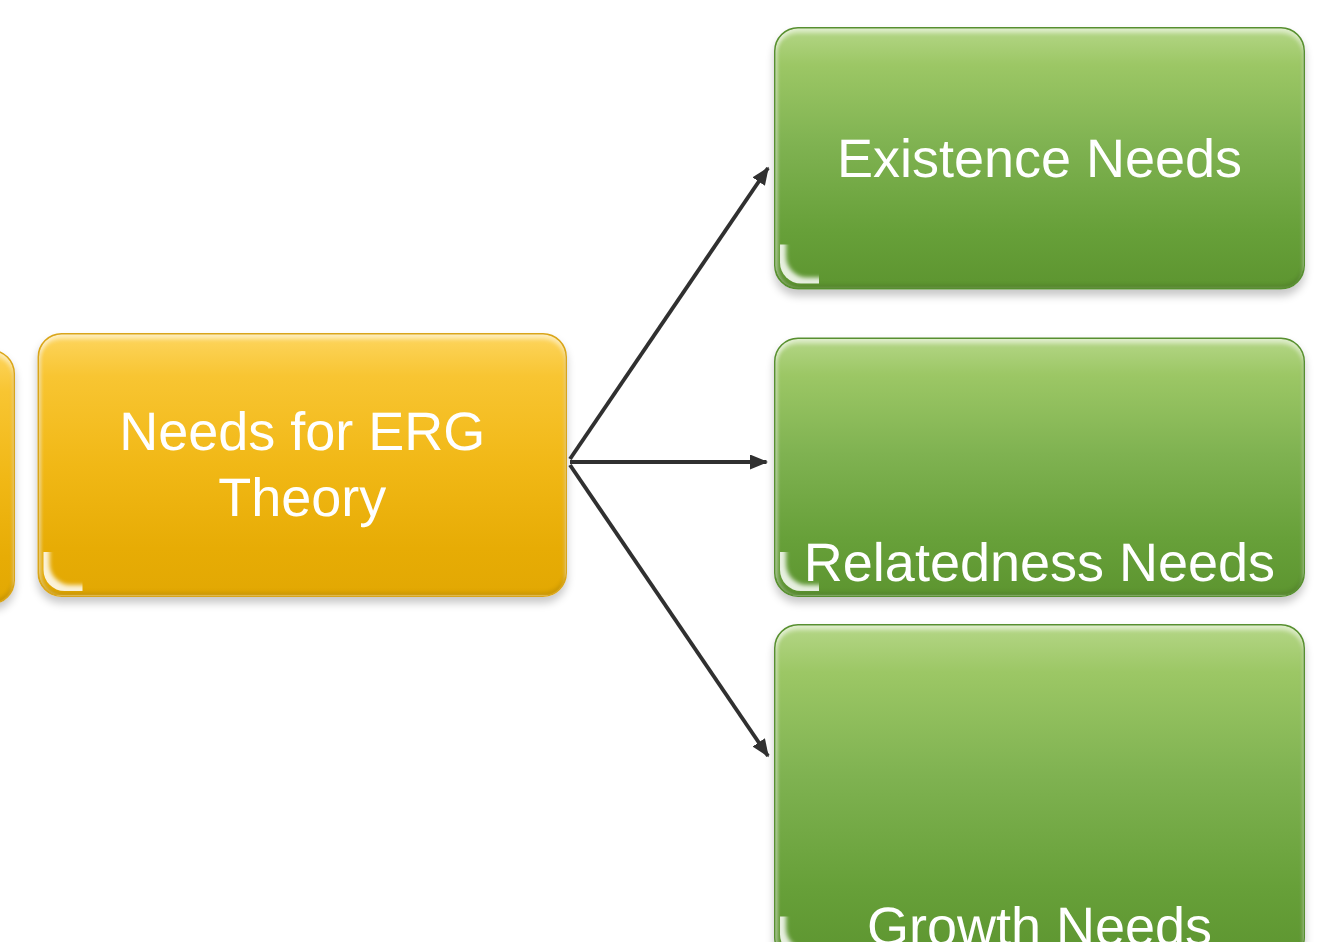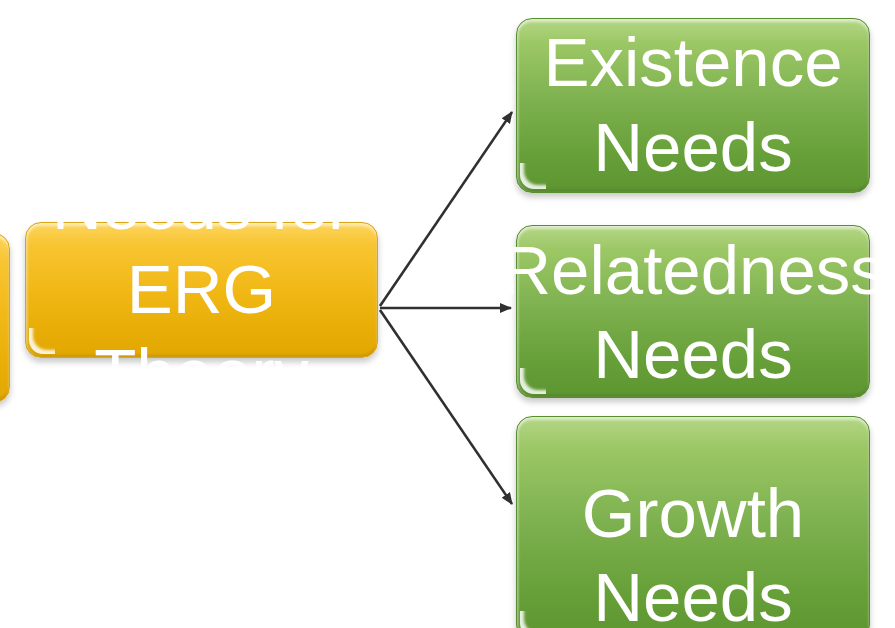--- a/index.html
+++ b/index.html
@@ -9,40 +9,40 @@
     background:#ffffff;
     overflow:hidden;
     font-family:"Liberation Sans", sans-serif;
   }
   .node {
     position:absolute;
     border-radius:16px;
     display:flex; align-items:center; justify-content:center;
     text-align:center;
     color:#ffffff;
-    font-size:69px;
+    font-size:36px;
     line-height:1.22;
     padding:0 8px;
     box-sizing:border-box;
     box-shadow: 0 4px 6px rgba(0,0,0,0.22),
                 inset 0 3px 3px rgba(255,255,255,0.55),
                 inset 2px 0 2px rgba(255,255,255,0.25),
                 inset 0 -2px 3px rgba(0,0,0,0.12);
   }
   
   .node::after {
     content:"";
     position:absolute;
     left:3px; bottom:3px;
     width:26px; height:26px;
     border-bottom-left-radius:14px;
     box-shadow: inset 4px -4px 3px rgba(255,255,255,0.85);
   }
   .node-root {
-    left:25px; top:222px; width:353px; height:136px;
+    left:25px; top:222px; width:353px; height:176px;
     background: linear-gradient(180deg,
       #fdd55e 0%, #f8c532 16%, #f1b816 50%, #e7ac05 82%, #e2a803 100%);
     border:1px solid #d9a51a;
   }
   .node-child {
     left:516px; width:354px; height:175px;
     background: linear-gradient(180deg,
       #b4d686 0%, #9cc765 14%, #7fb251 45%, #67a039 78%, #5d9530 100%);
     border:1px solid #578f30;
   }

